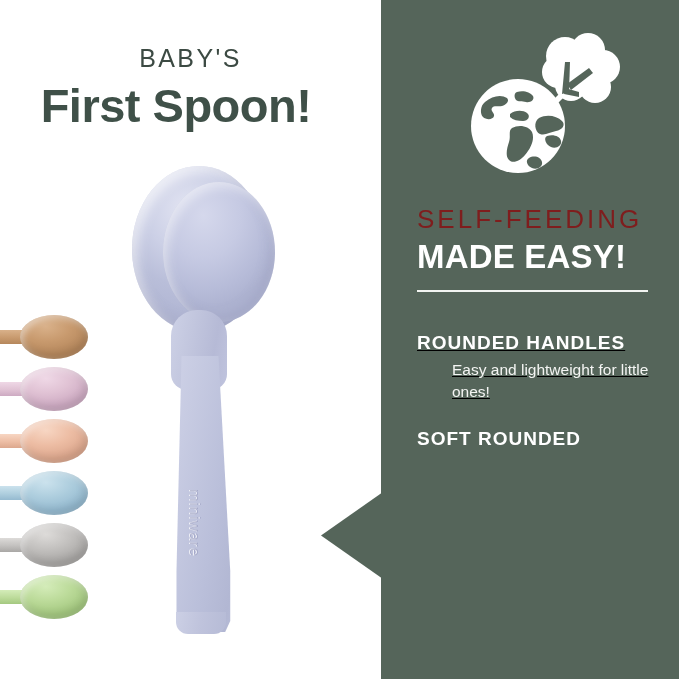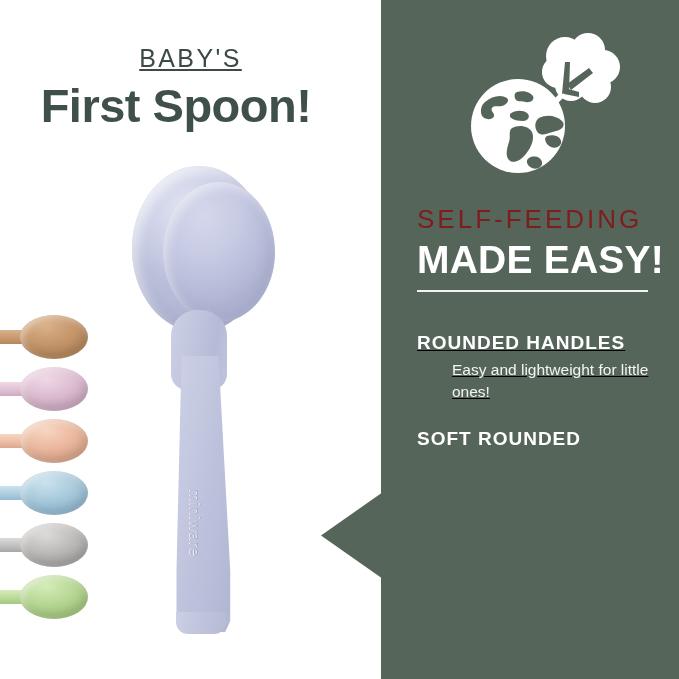--- a/index.html
+++ b/index.html
@@ -28,21 +28,20 @@
 
   #kicker {
     position: absolute;
     left: 0; top: 44px;
     width: 381px;
     text-align: center;
     font-size: 25px;
     letter-spacing: 2.4px;
     color: #3c4a43;
     font-weight: 400;
-    text-decoration: underline;
   }
   #headline {
     position: absolute;
     left: 0; top: 78px;
     width: 352px;
     text-align: center;
     font-size: 47px;
     font-weight: 700;
     letter-spacing: -0.5px;
     color: #3f5048;
@@ -162,21 +161,21 @@
     letter-spacing: 3.0px;
     color: #7f1d1d;
     font-weight: 400;
   }
   #panel-headline {
     position: absolute;
     left: 381px; top: 238px;
     width: 298px;
     padding-left: 36px;
     box-sizing: border-box;
-    font-size: 39px;
+    font-size: 33px;
     font-weight: 800;
     letter-spacing: 0.2px;
     color: #ffffff;
   }
   #panel-divider {
     position: absolute;
     left: 417px; top: 290px;
     width: 231px; height: 2px;
     background: #f2f4f1;
   }

